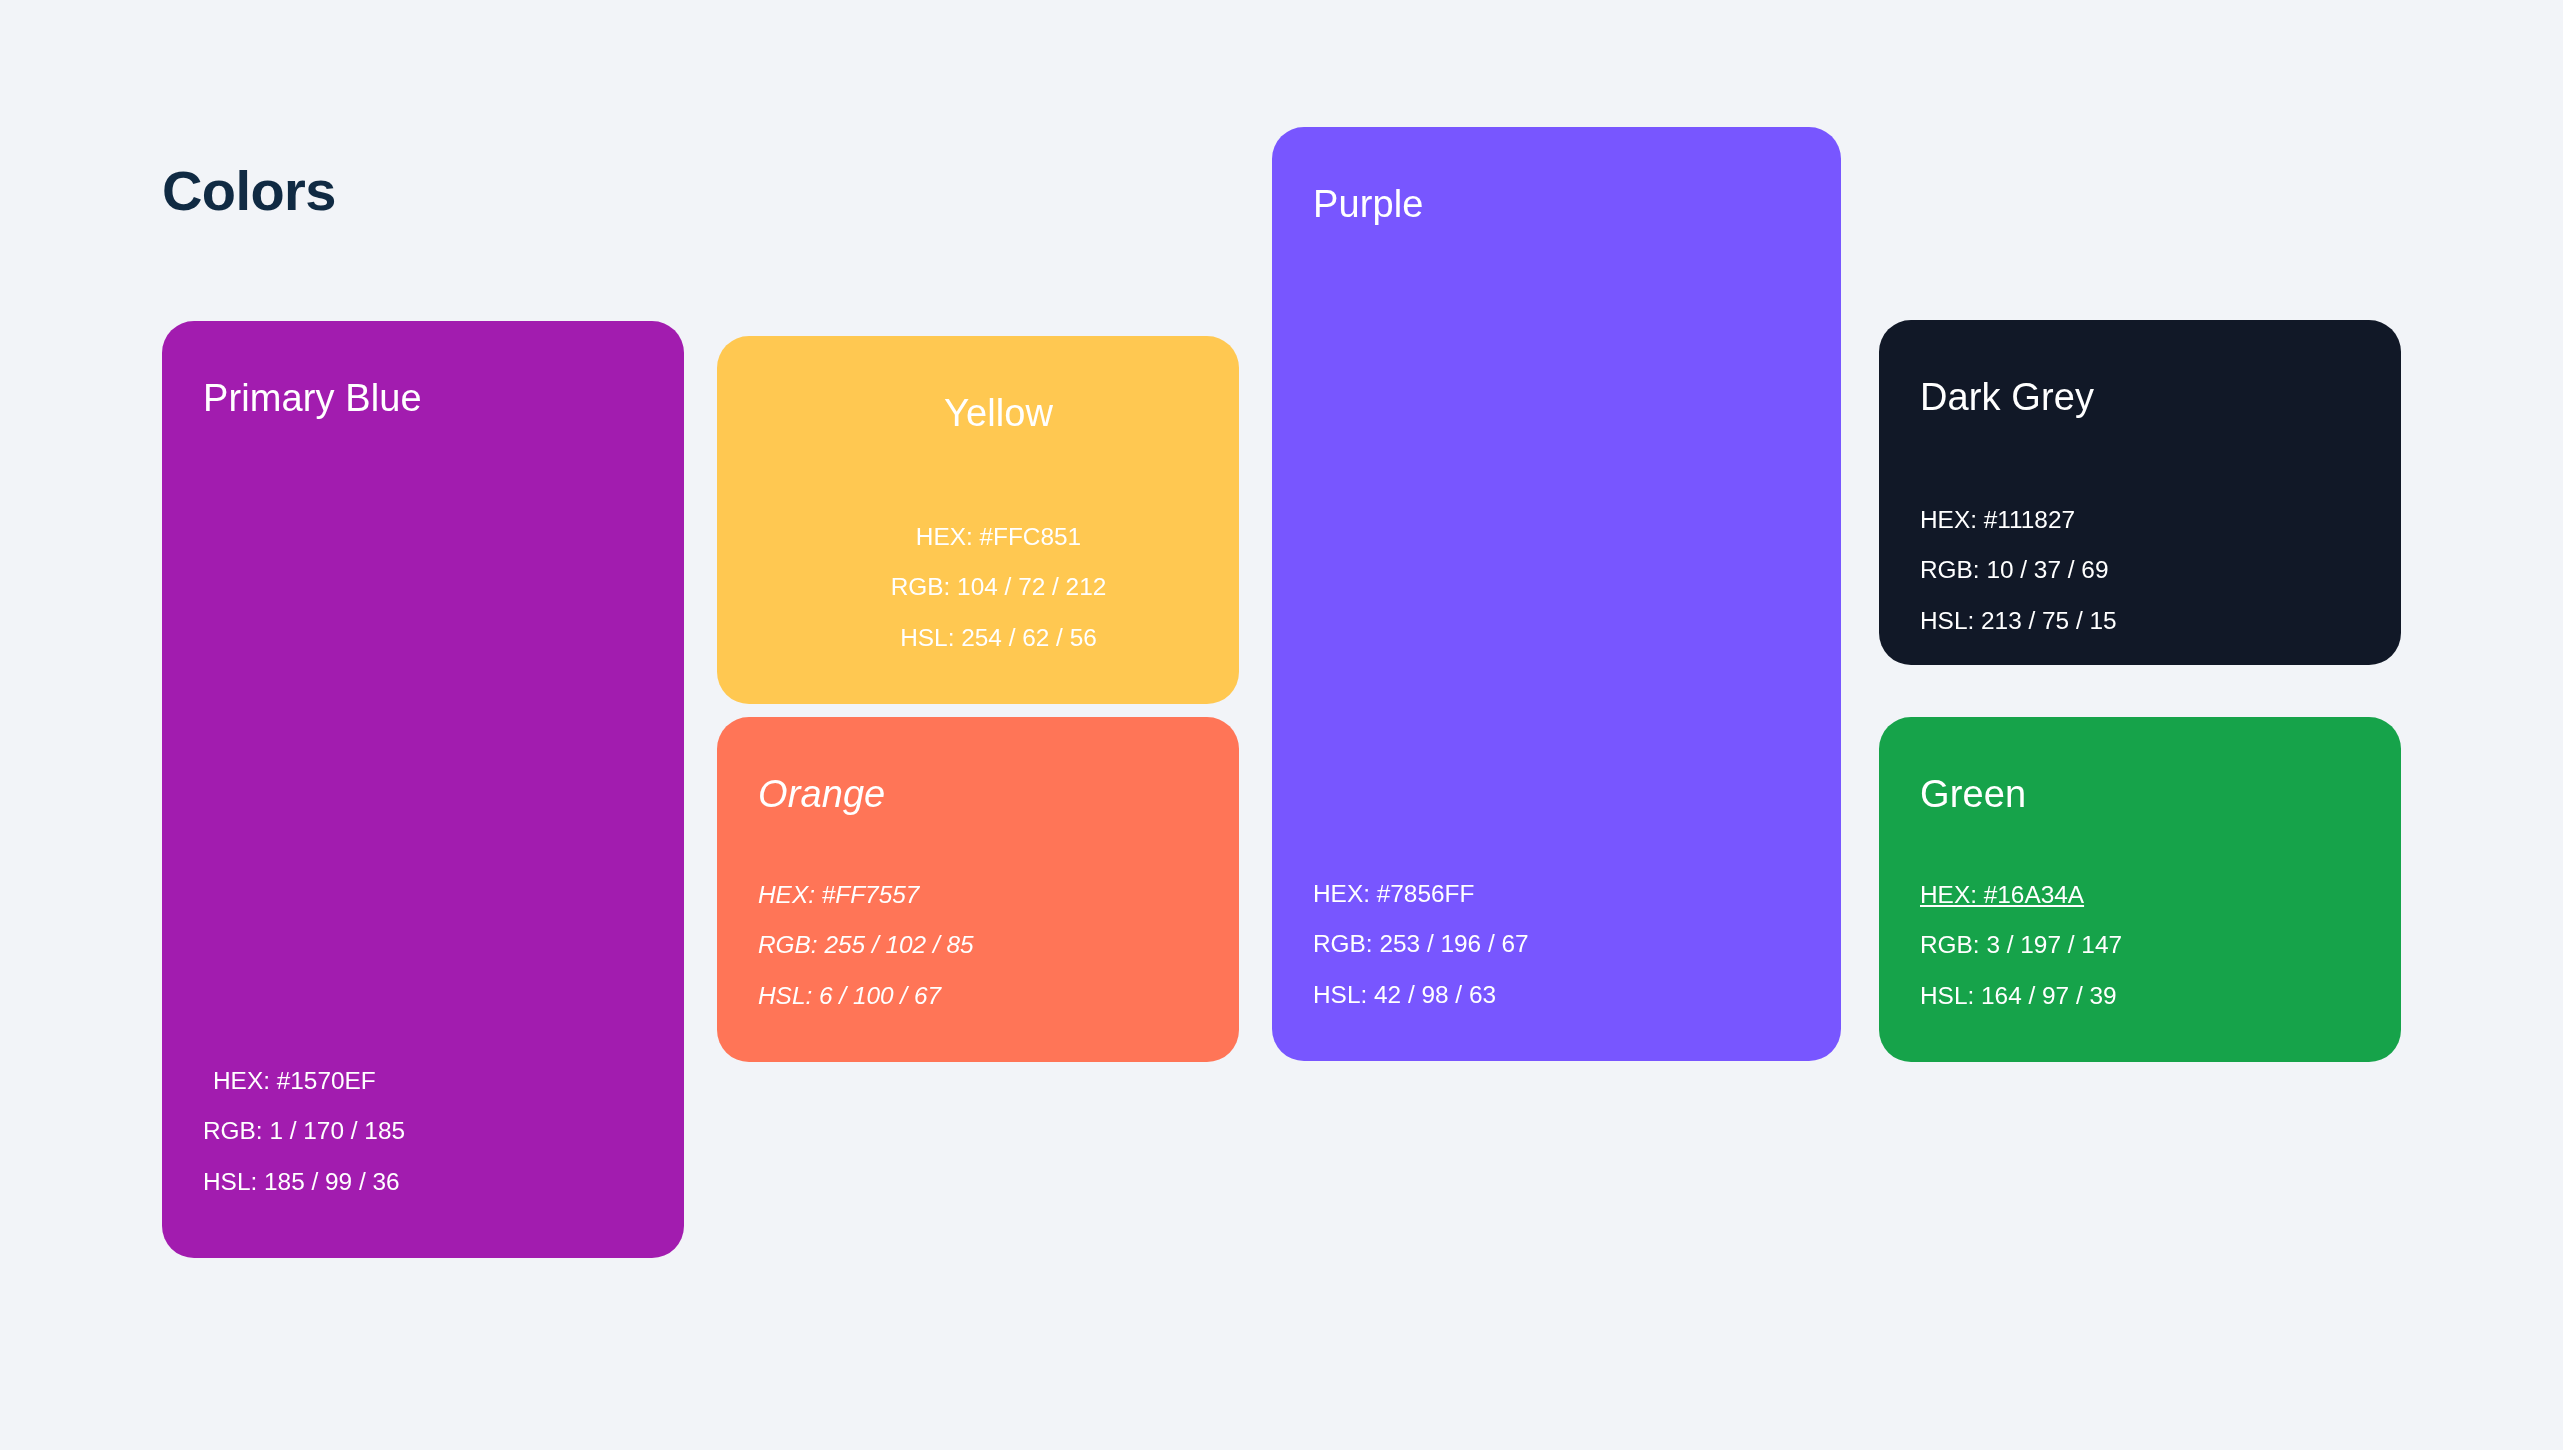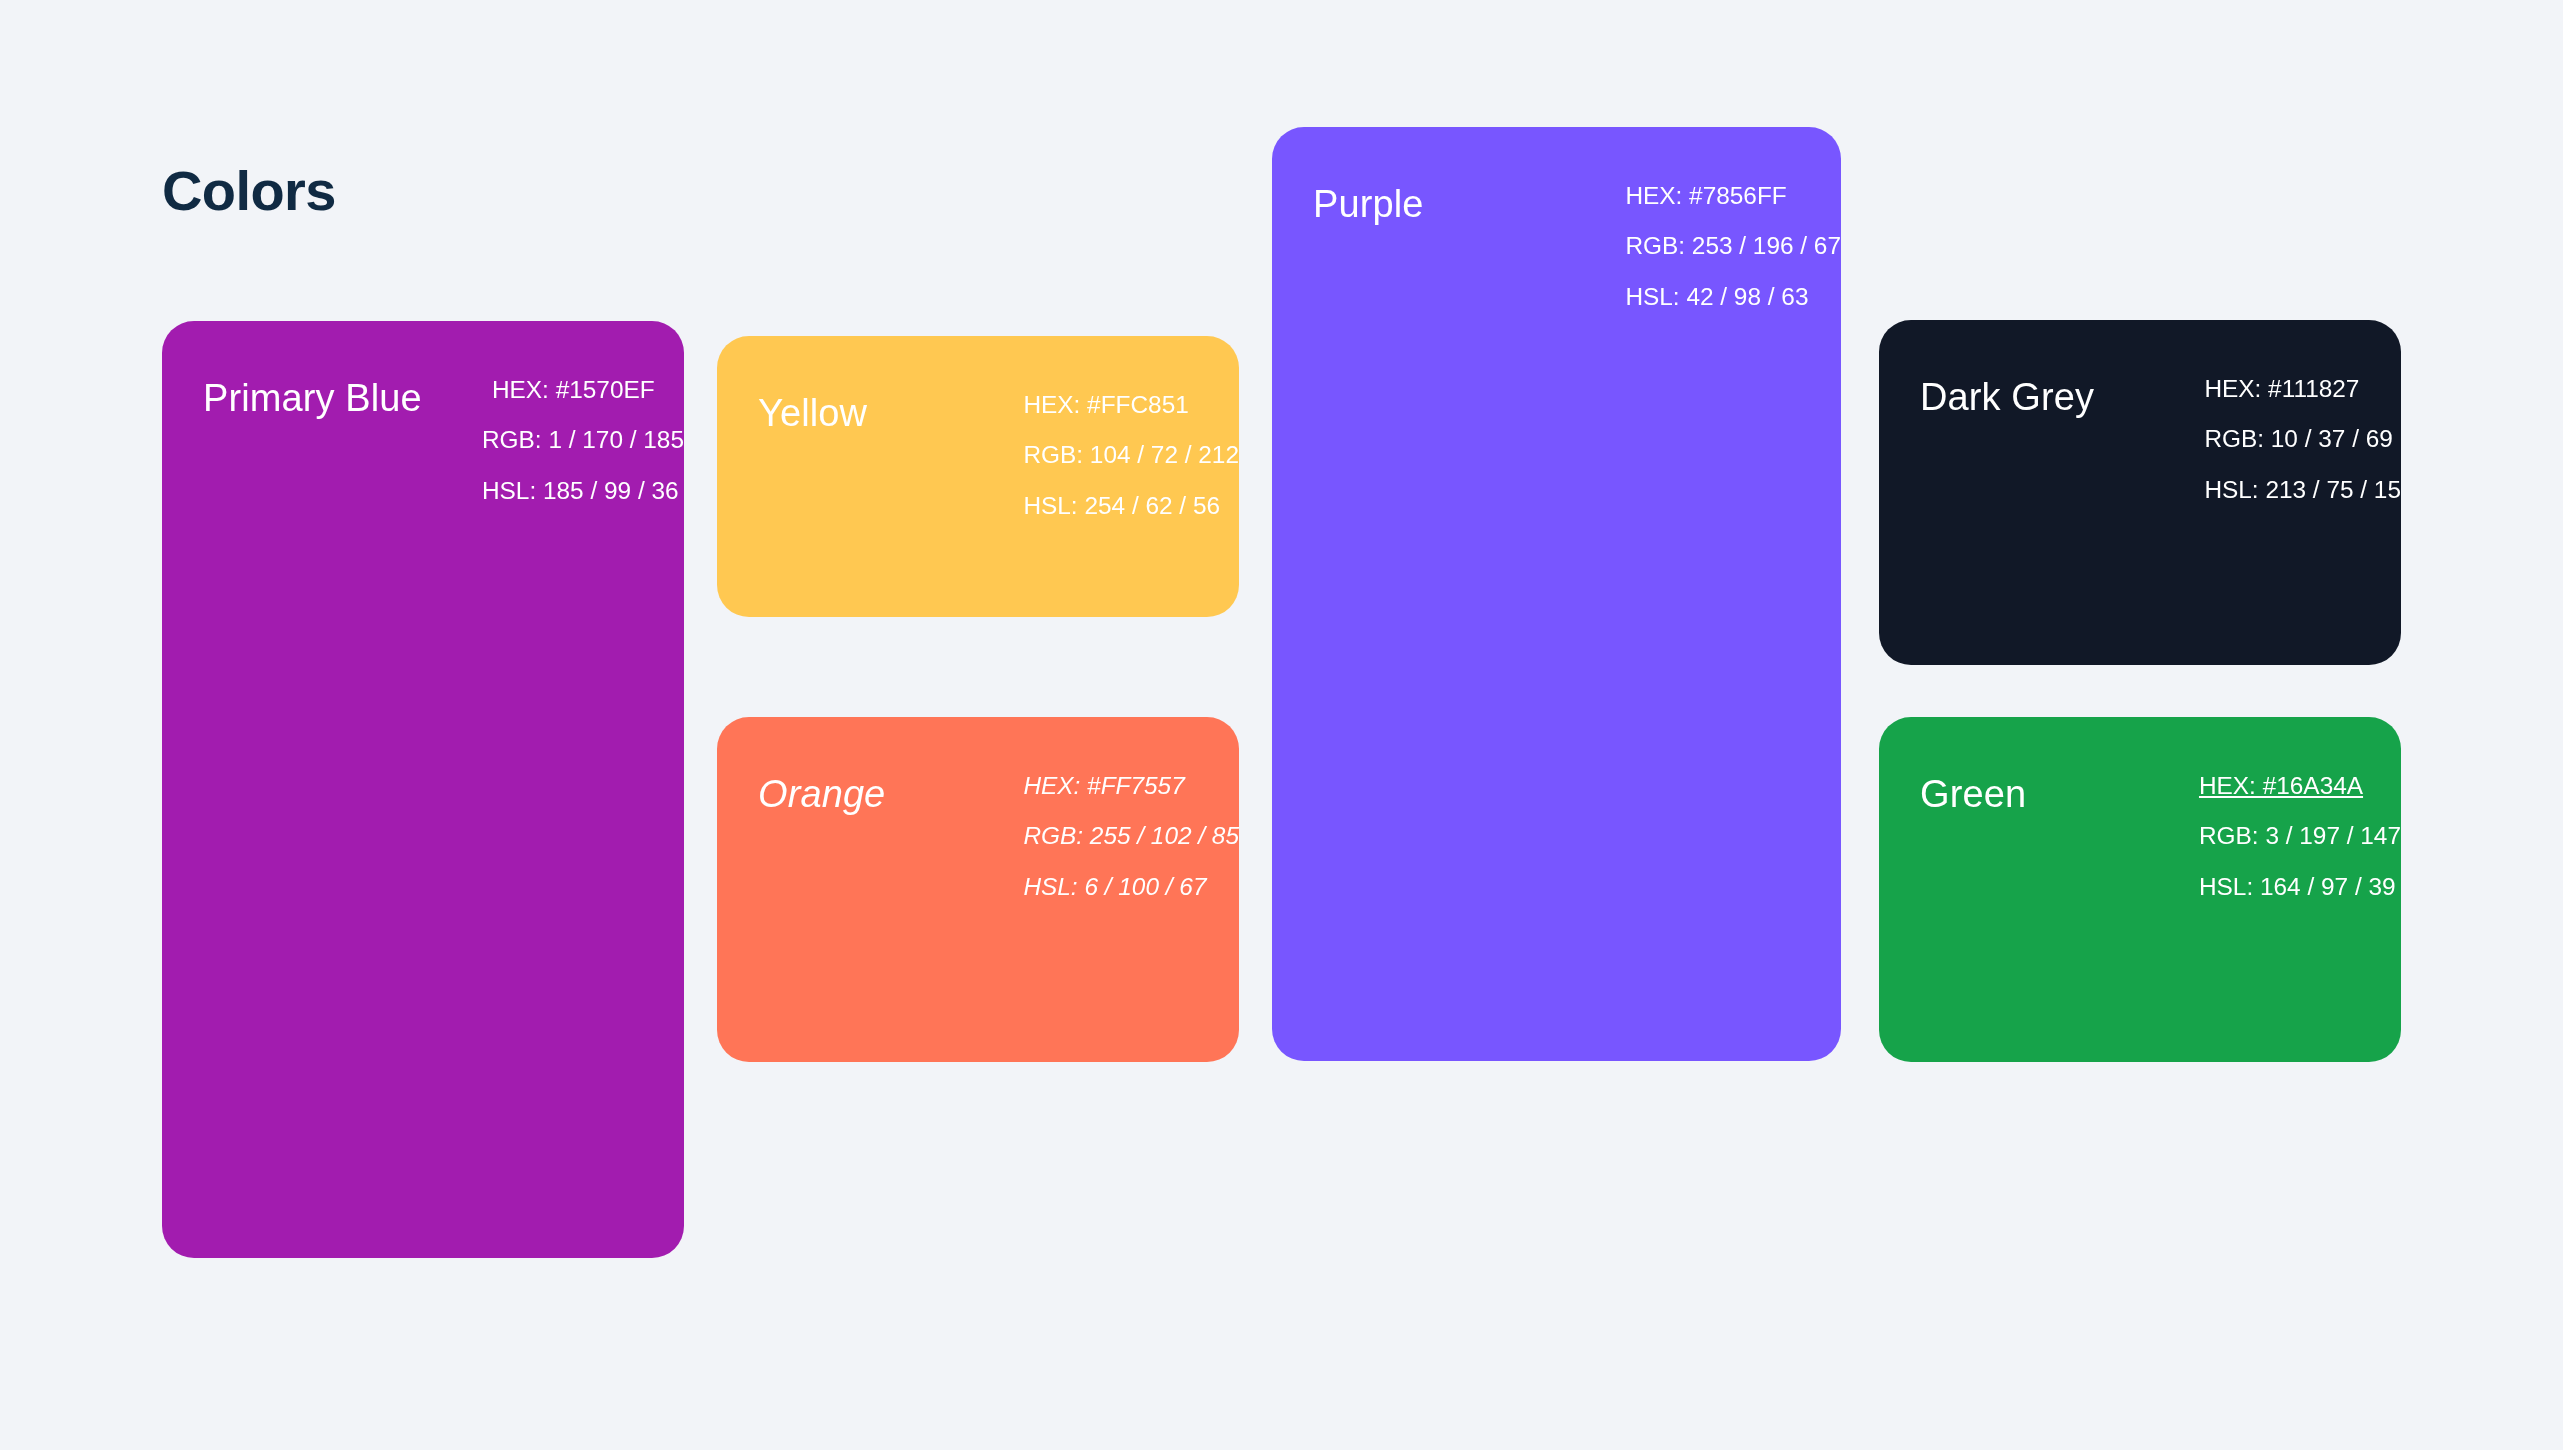--- a/index.html
+++ b/index.html
@@ -31,20 +31,21 @@
     color: #102a43;
     line-height: 1;
   }
 
   
   .swatch-card {
     position: absolute;
     border-radius: 32px;
     box-sizing: border-box;
     display: flex;
+    flex-direction: column;
     overflow: hidden;
   }
 
   .swatch-title {
     font-size: 38px;
     font-weight: 400;
     line-height: 1.1;
     letter-spacing: 0.1px;
     color: #ffffff;
     white-space: nowrap;
@@ -69,23 +70,24 @@
 
   
   #card-primary-blue {
     left: 162px;  top: 321px;
     width: 522px; height: 937px;
     padding: 57px 0 64px 41px;
     justify-content: space-between;
   }
   #card-yellow {
     left: 717px; top: 336px;
-    width: 522px; height: 281px;
+    width: 522px; height: 368px;
     padding: 57px 0 54px 41px;
     justify-content: space-between;
+    text-align: center;
   }
   #card-orange {
     left: 717px; top: 717px;
     width: 522px; height: 345px;
     padding: 57px 0 54px 41px;
     justify-content: space-between;
     font-style: italic;
   }
   #card-purple {
     left: 1272px; top: 127px;

